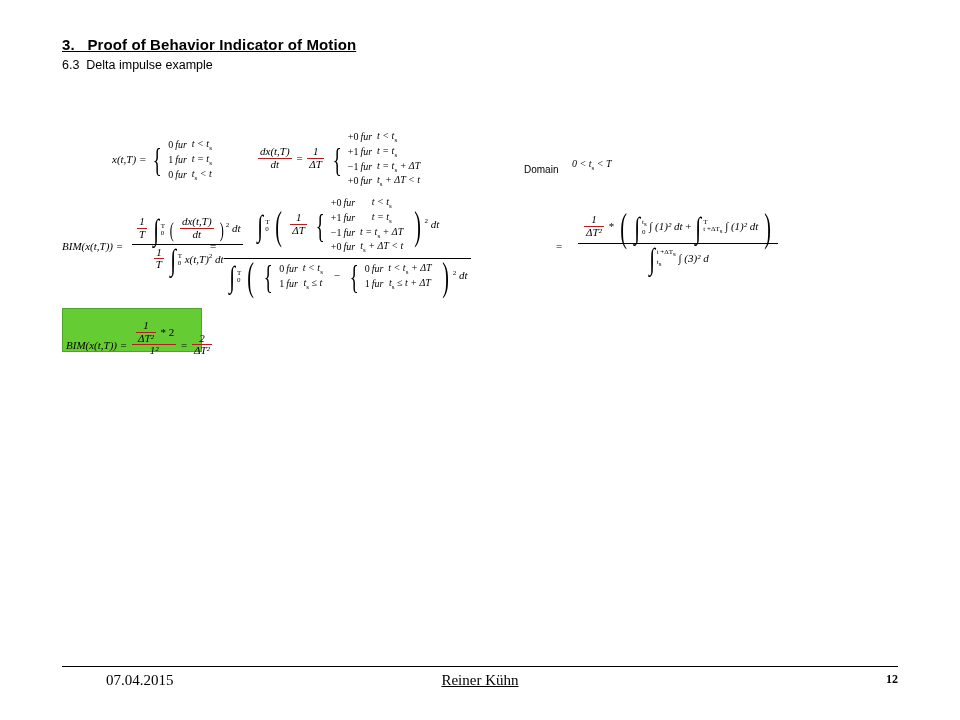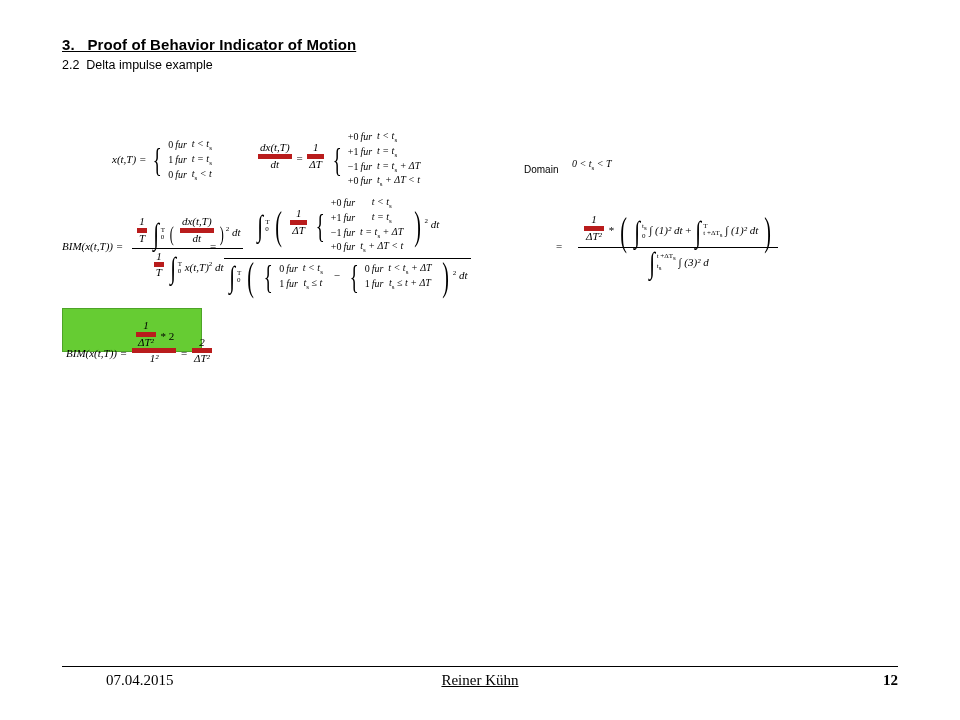--- a/index.html
+++ b/index.html
@@ -63,21 +63,21 @@
     width: 960px;
     text-align: center;
     font-size: 15px;
     font-family: "Liberation Serif", serif;
     text-decoration: underline;
   }
   .footer-page {
     position: absolute;
     right: 62px;
     top: 672px;
-    font-size: 15px;
+    font-size: 12px;
     font-weight: bold;
     font-family: "Liberation Serif", serif;
   }
   
   .math {
     position: absolute;
     font-family: "Liberation Serif", serif;
     font-style: italic;
     font-size: 11px;
     white-space: nowrap;
@@ -86,21 +86,21 @@
   .math .up { font-style: normal; }
   .frac {
     display: inline-block;
     vertical-align: -0.5em;
     text-align: center;
     line-height: 1.05;
     margin: 0 2px;
   }
   .frac .num {
     display: block;
-    border-bottom: 5px solid #b91c1c;
+    border-bottom: 1px solid #b91c1c;
     padding: 0 2px;
   }
   .frac .den {
     display: block;
     padding: 0 2px;
   }
   .brace {
     display: inline-block;
     font-size: 34px;
     font-style: normal;
@@ -175,21 +175,21 @@
     border: 1px solid #4ea428;
     box-sizing: border-box;
   }
 </style>
 </head>
 <body>
 
 <div class="slide">
 
   <div class="title">3.   Proof of Behavior Indicator of Motion</div>
-  <div class="subtitle">2.2  Delta impulse example</div>
+  <div class="subtitle">6.3  Delta impulse example</div>
 
   <div class="math" style="left:112px; top:138px;">
     <span>x(t,T) =</span>
     <span class="brace">{</span>
     <span class="cases">
       <table>
         <tbody>
             <tr>
           <td class="op">0</td>
           <td class="kw">fur</td>

